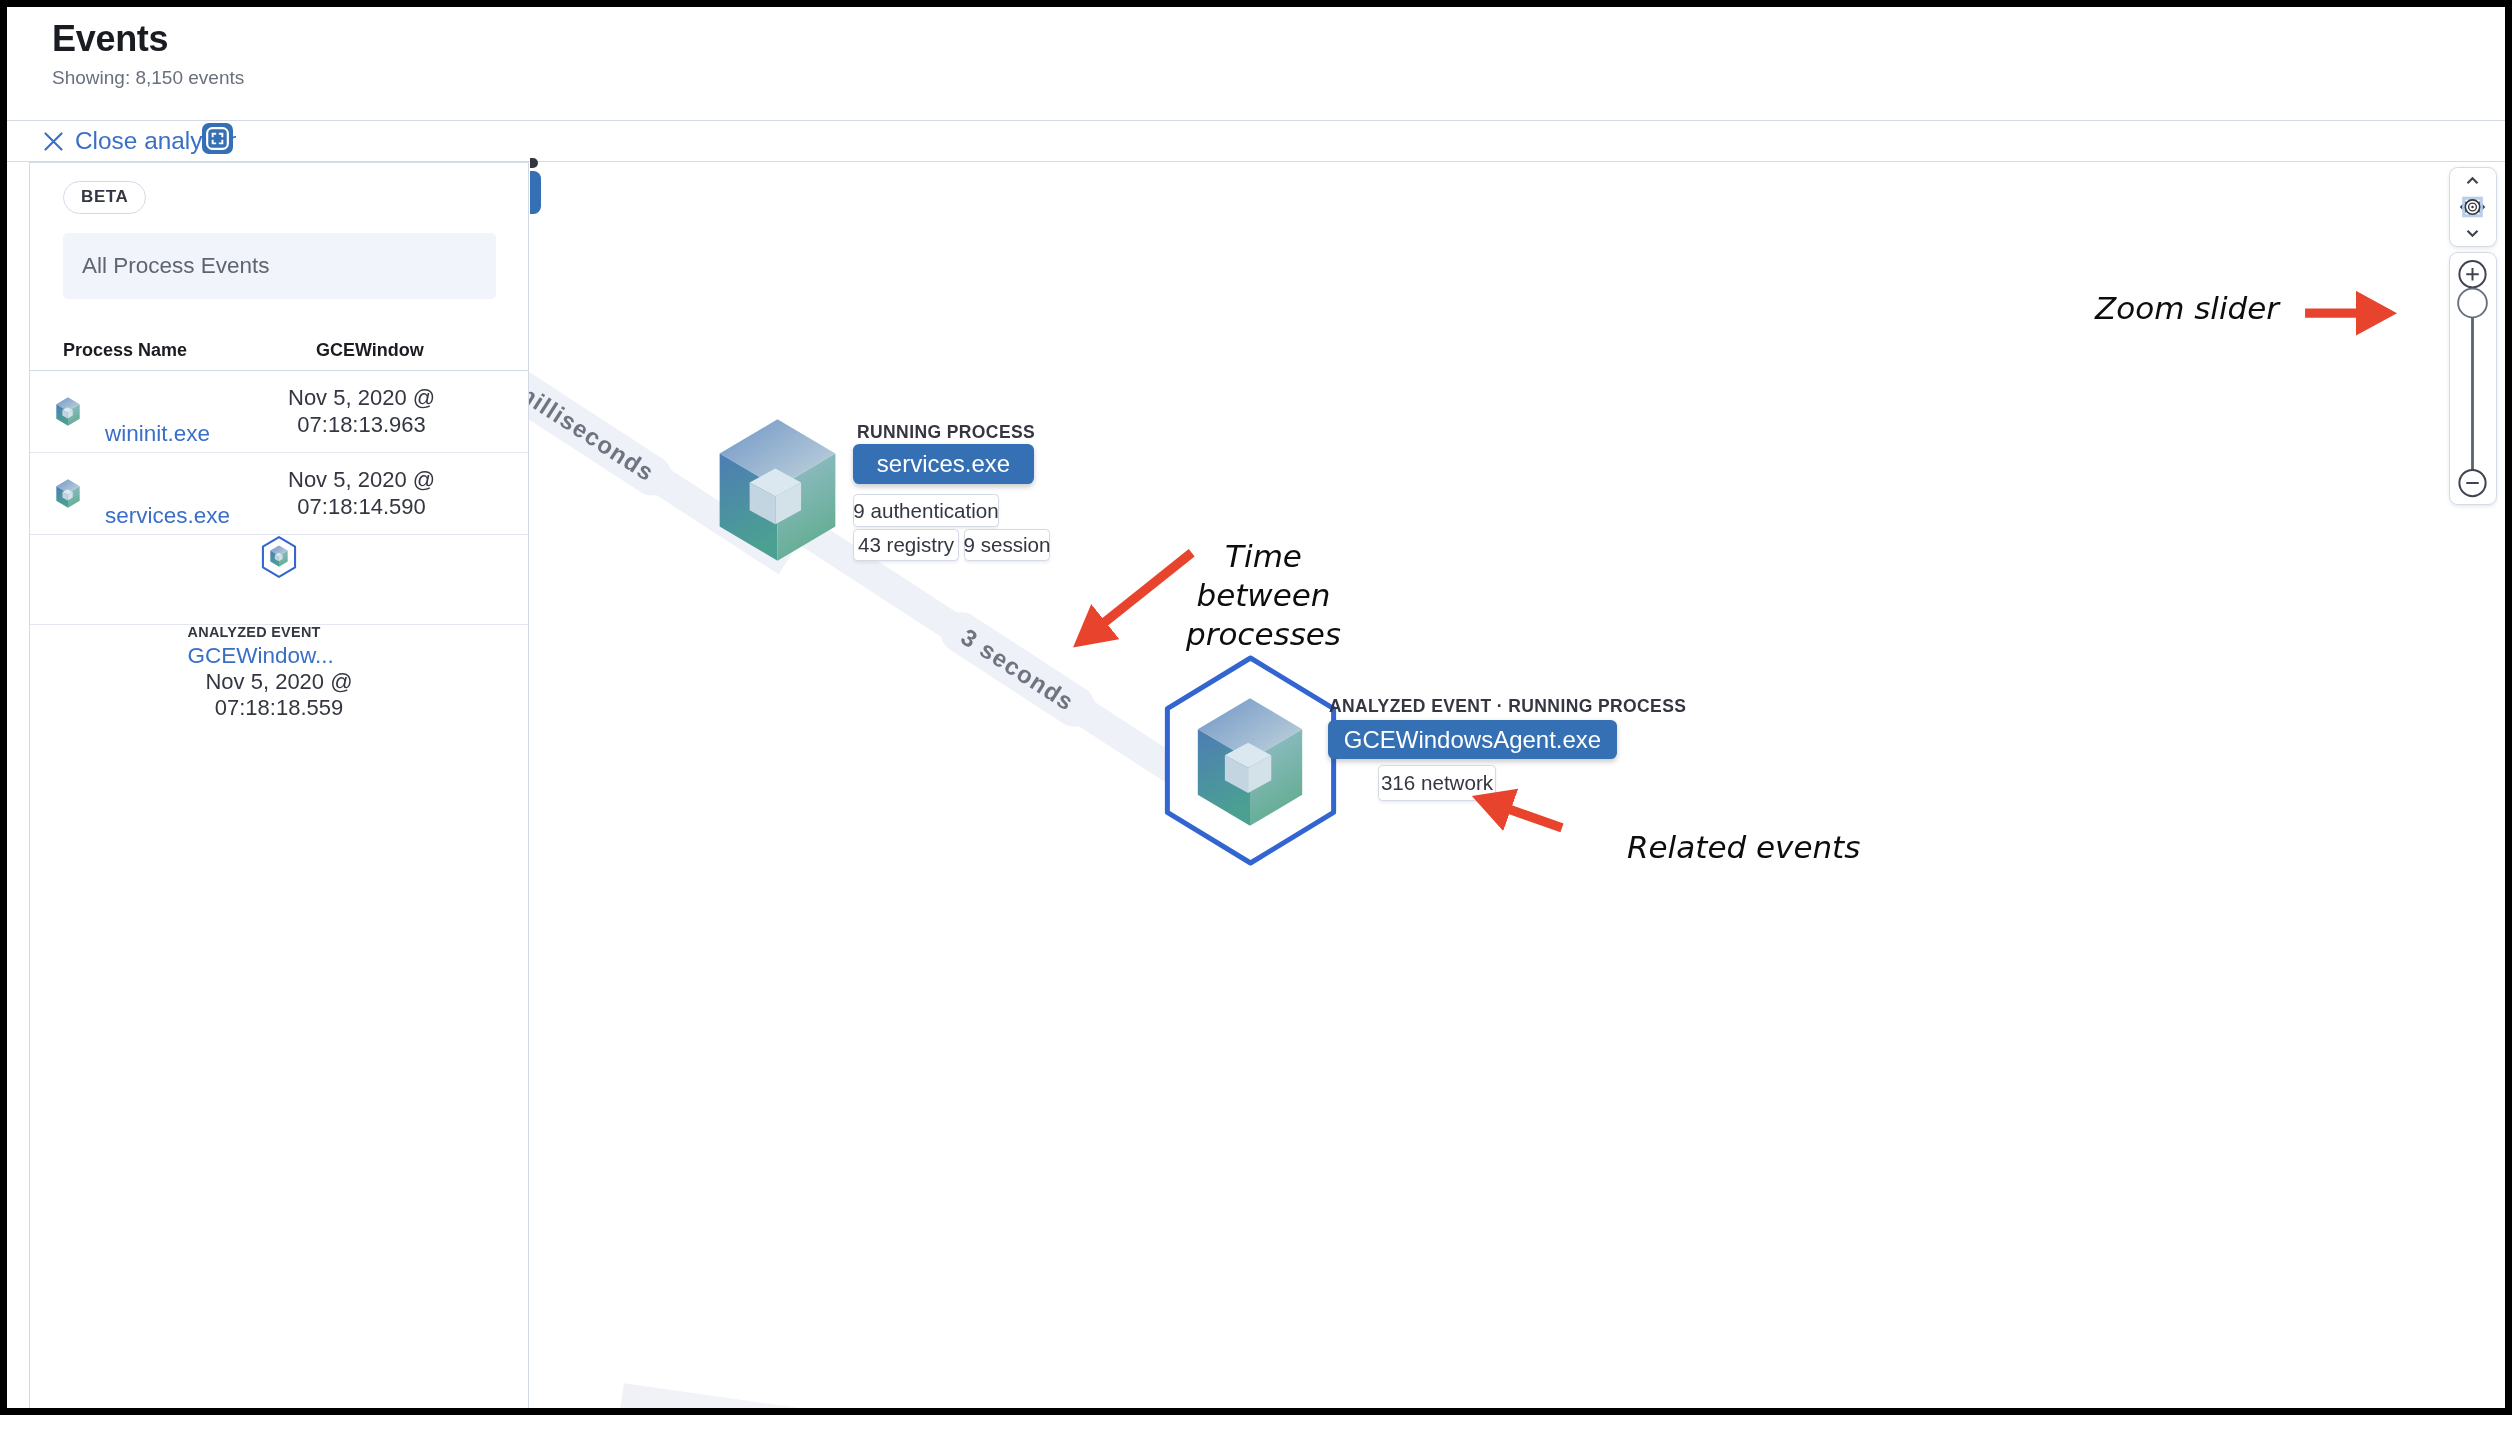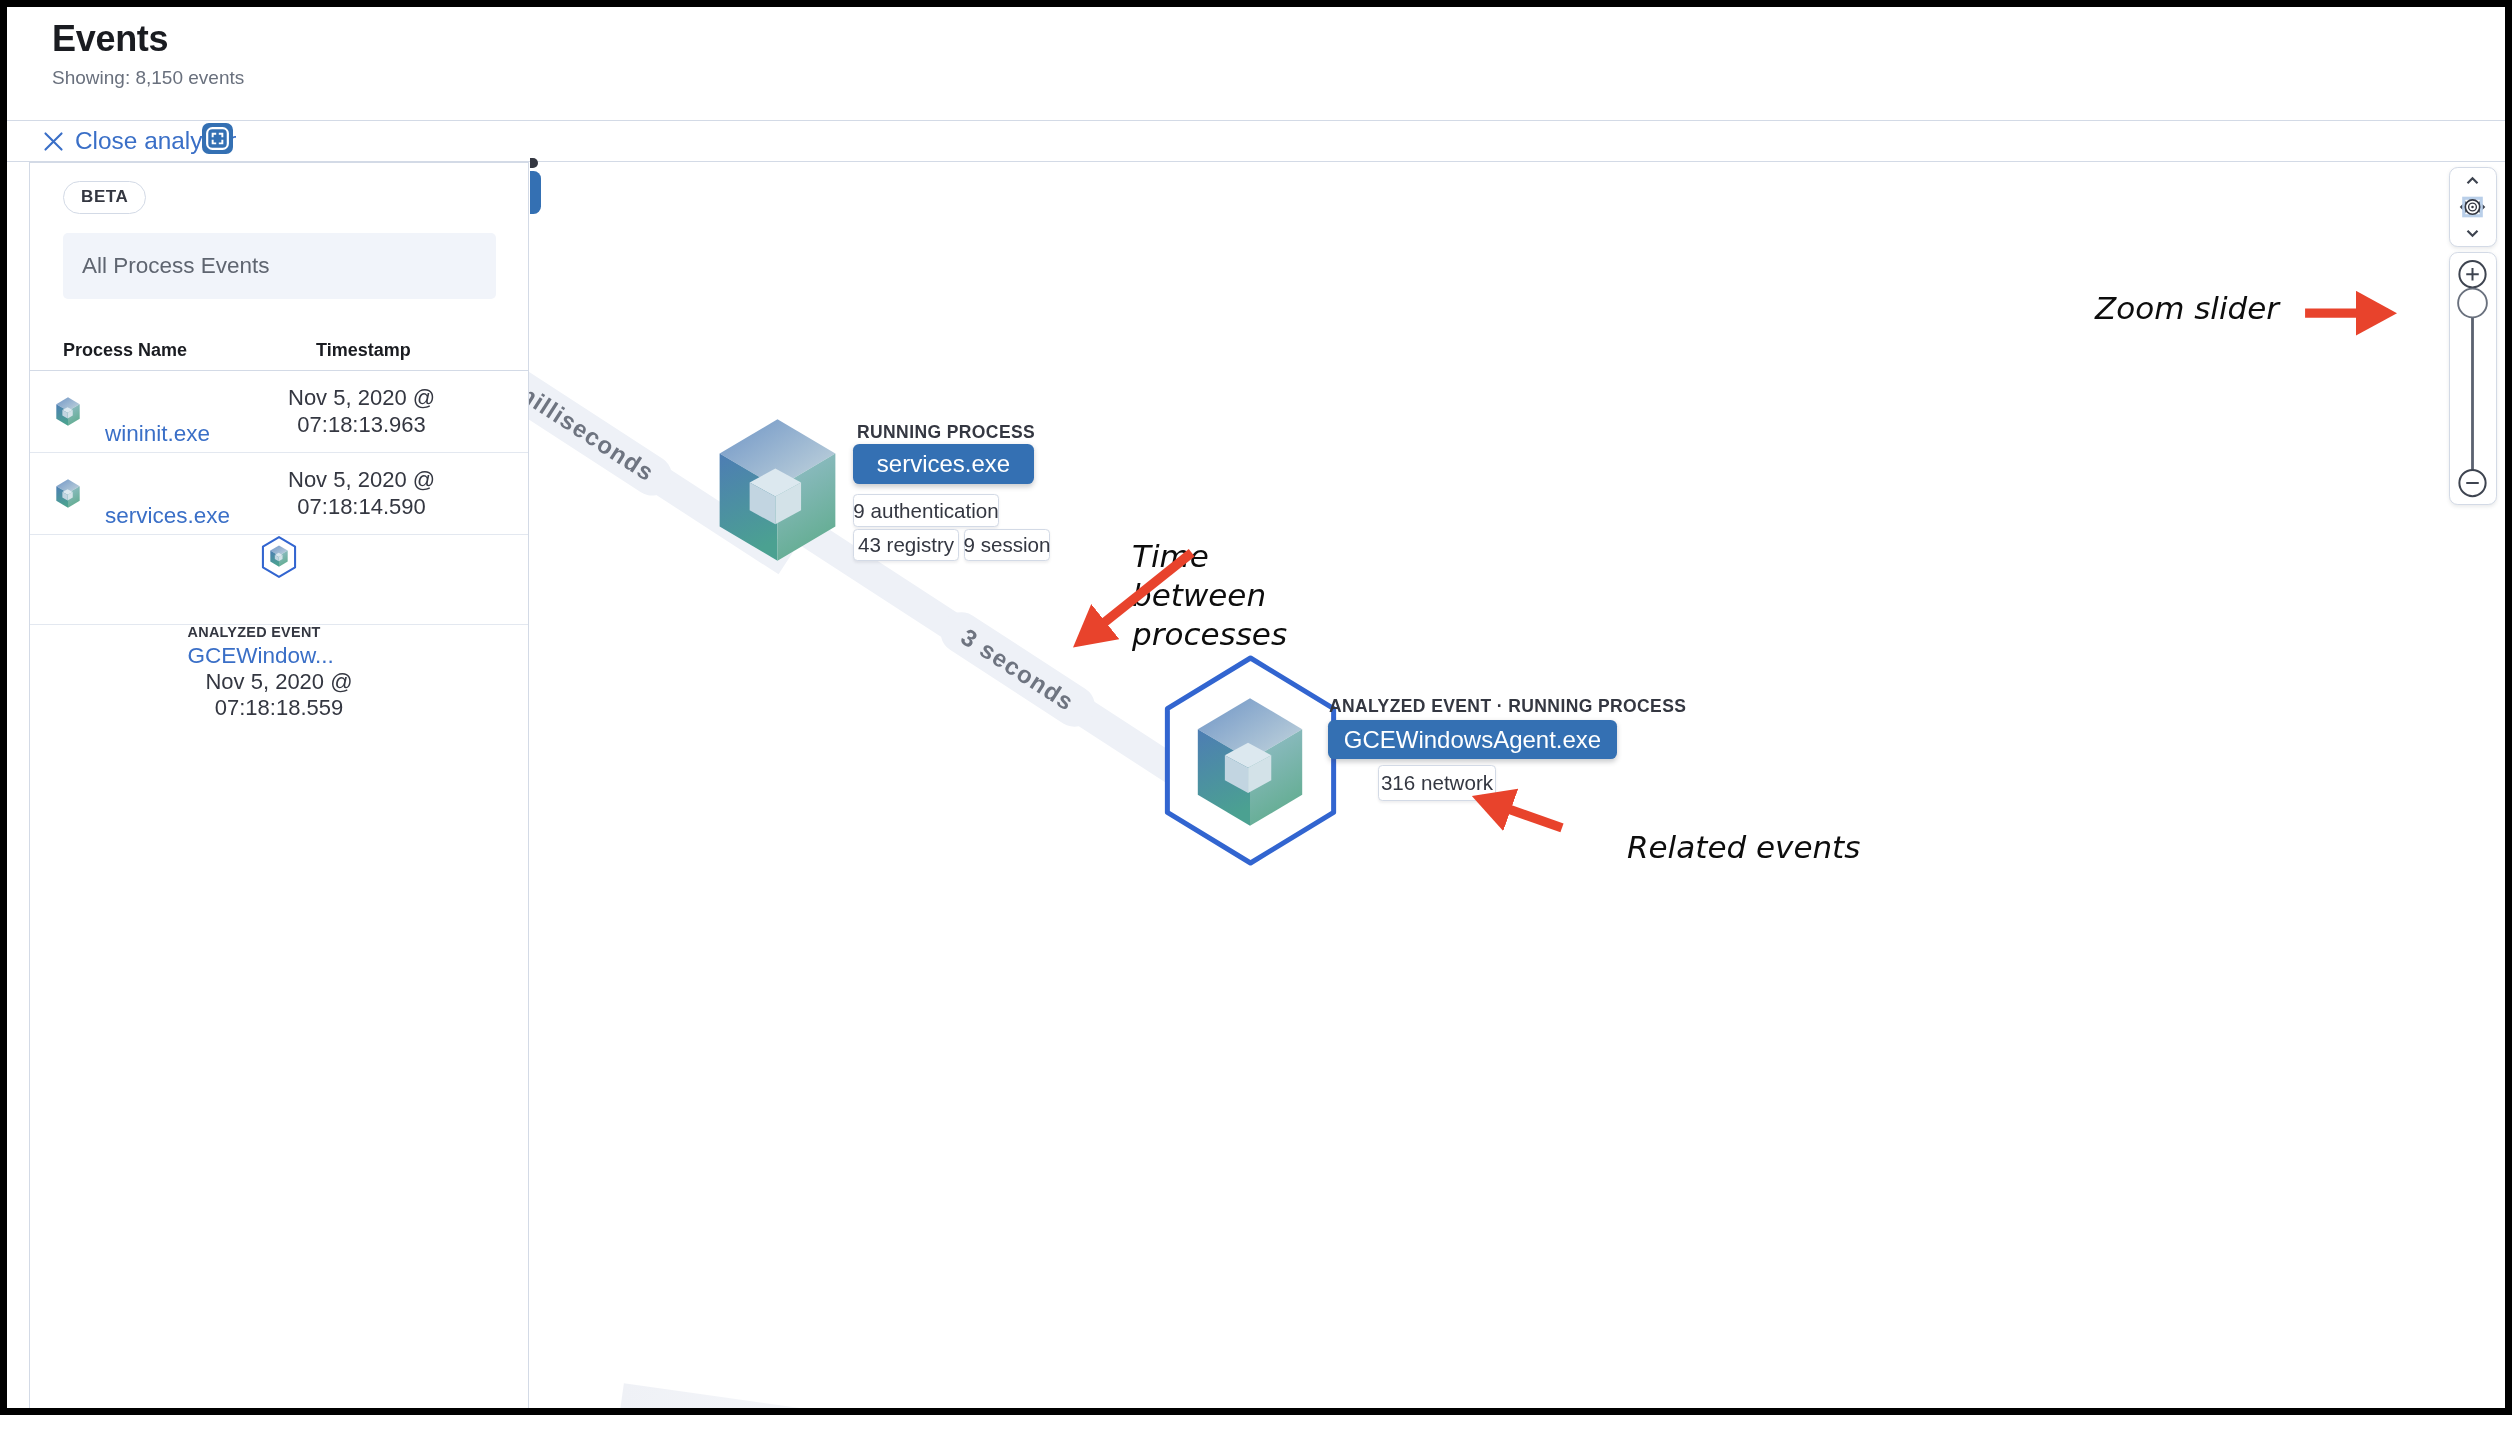--- a/index.html
+++ b/index.html
@@ -57,21 +57,21 @@
   .trow.tall{height:89px;flex-direction:column;}
   .cell-icon{width:75px;display:flex;justify-content:center;align-items:center;flex:none;}
   .cell-name{width:183px;flex:none;margin-top:45px;}
   .plink{font-size:22.5px;color:#3a6fc7;}
   .row-badge{font-size:14.4px;font-weight:700;color:#343741;letter-spacing:0.3px;margin-bottom:2.5px;}
   .cell-time{font-size:22px;color:#343741;line-height:1.2;text-align:center;}
   
   .zpanel{position:absolute;background:#fff;border:1.3px solid #d3dae6;border-radius:8.8px;box-sizing:border-box;box-shadow:0 1.3px 3.8px rgba(52,55,65,.1);}
   
   .anno{position:absolute;font-family:"DejaVu Sans",sans-serif;font-style:italic;font-weight:500;font-size:31px;color:#0d0d0d;white-space:nowrap;}
-  .anno-center{text-align:left;line-height:39px;white-space:normal;}
+  .anno-center{text-align:center;line-height:39px;white-space:normal;}
   .overlay-svg{position:absolute;left:0;top:0;pointer-events:none;}
   .abs{position:absolute;}
 </style>
 </head>
 <body>
 
 <div id="app">
 
   <svg width="0" height="0" style="position:absolute" aria-hidden="true">
     <defs>
@@ -151,21 +151,21 @@
   <div class="node-btn" style="left:1321px;top:713px;width:289px;height:39px">GCEWindowsAgent.exe</div>
   <div class="pill" style="left:1371px;top:758px;width:116px;height:34px">316 network</div>
 
   <div class="panel">
     <div class="beta">BETA</div>
     <div class="scope">All Process Events</div>
 
     <div class="tbl">
       <div class="tbl-head">
         <div class="th-name">Process Name</div>
-        <div class="th-time">Timestamp</div>
+        <div class="th-time">GCEWindow</div>
       </div>
 
       <div class="trow">
         <div class="cell-icon">
           <svg width="26" height="31" viewBox="0 0 120 140">
               <use href="#cube"></use>
             </svg>
         </div>
         <div class="cell-name">
           <span class="plink">wininit.exe</span>

